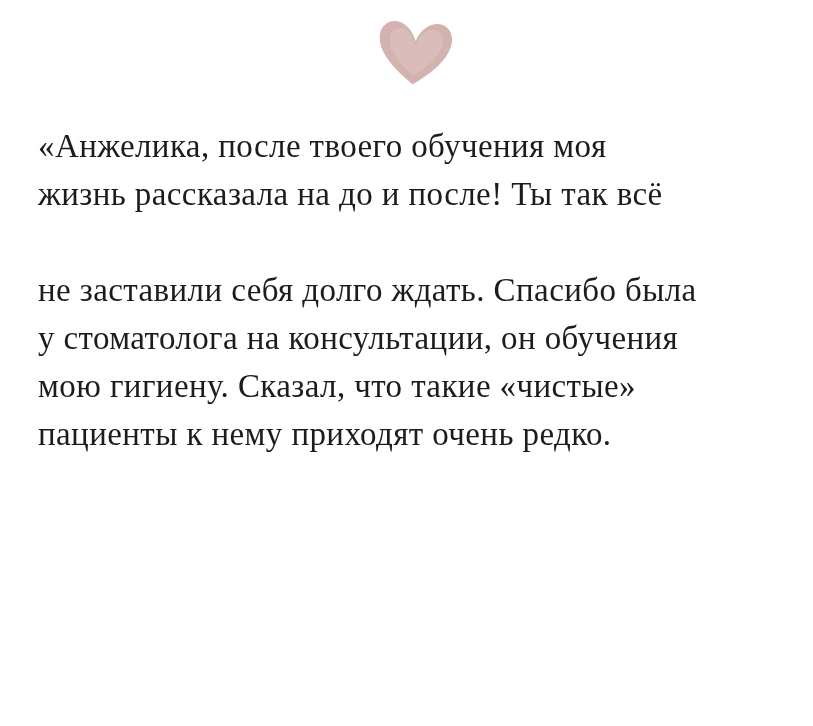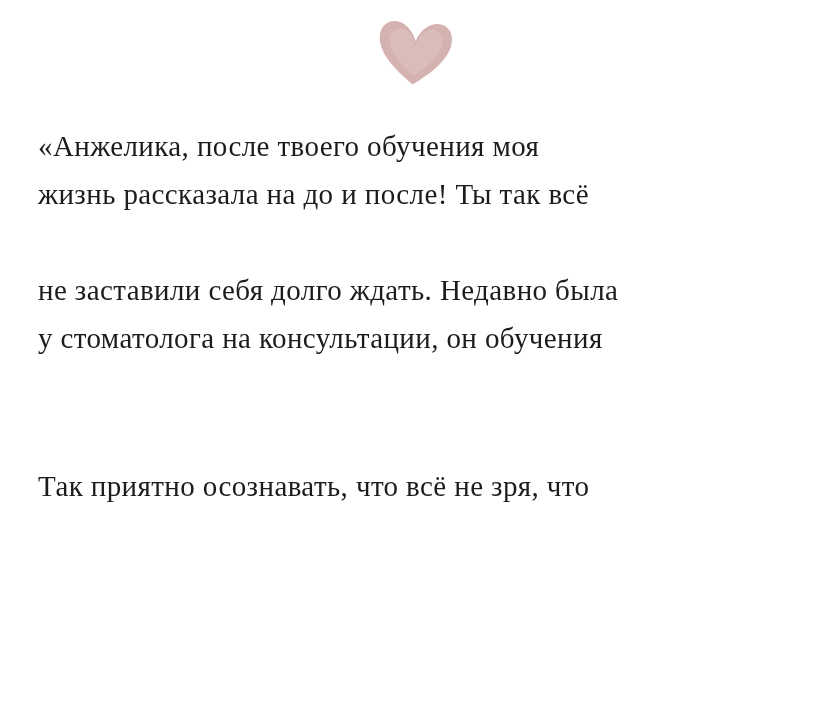--- a/index.html
+++ b/index.html
@@ -22,21 +22,21 @@
     transform: translateX(8px);
   }
   .heart-wrap svg {
     display: block;
     width: 100%;
     height: 100%;
   }
   .quote {
     margin: 34px 30px 0 38px;
     color: #1c1c1c;
-    font-size: 29px;
+    font-size: 33px;
     line-height: 48px;
     letter-spacing: 0.4px;
   }
   .quote p {
     margin: 0;
     padding: 0;
   }
   .quote p + p {
     margin-top: 52px;
   }
@@ -68,24 +68,25 @@
                  C81,43 68,57 50,70 Z" fill="#dfc5c2"></path>
       </g>
     </svg>
   </div>
 
   <div class="quote">
     <p>
       <span class="line">«Анжелика, после твоего обучения моя</span><br>
       <span class="line">жизнь рассказала на до и после! Ты так всё</span><br>
       <br>
-      <span class="line">не заставили себя долго ждать. Недавно была</span><br>
+      <span class="line">не заставили себя долго ждать. Спасибо была</span><br>
       <span class="line">у стоматолога на консультации, он обучения</span><br>
-      <br>
+      <span class="line">мою гигиену. Сказал, что такие «чистые»</span><br>
+      <span class="line">пациенты к нему приходят очень редко.</span>
     </p>
     <p>
-      <span class="line">Так приятно осознавать, что всё не зря, что</span><br>
+      <br>
       <br>
       <br>
     </p>
   </div>
 
 </div>
 
 </body></html>

